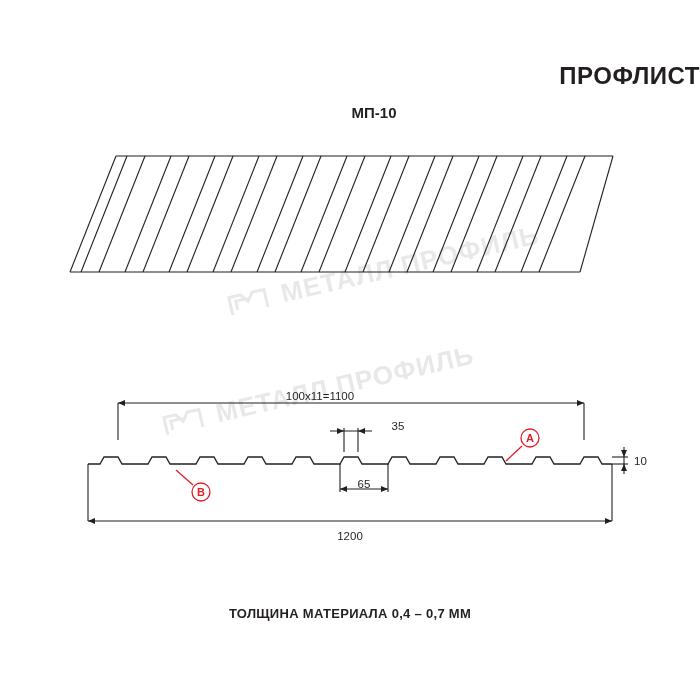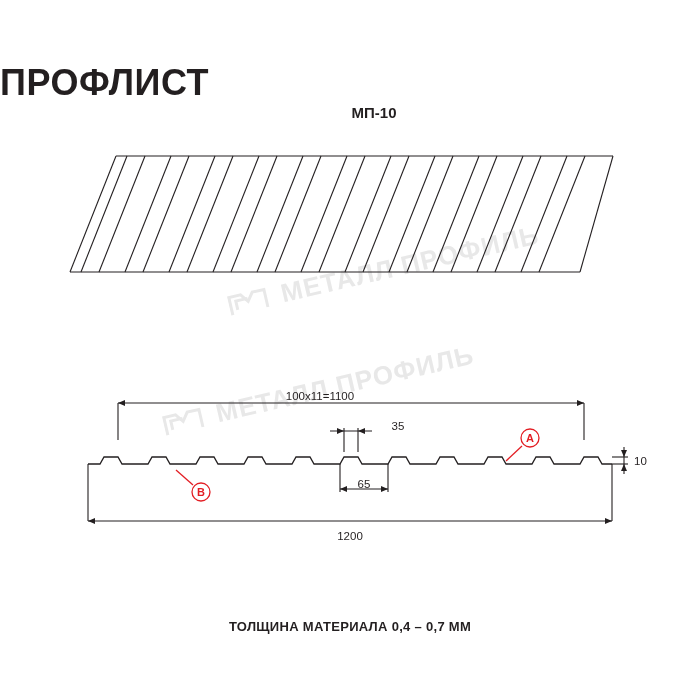--- a/index.html
+++ b/index.html
@@ -18,40 +18,40 @@
   .page {
     position: relative;
     width: 700px;
     height: 700px;
   }
   .title {
     position: absolute;
     top: 62px;
     left: 0;
     width: 700px;
-    text-align: left;
-    font-size: 36px;
+    text-align: right;
+    font-size: 24px;
     font-weight: bold;
     letter-spacing: 0.5px;
     color: #231f20;
   }
   .subtitle {
     position: absolute;
     top: 104px;
     left: 0;
     width: 700px;
     text-align: center;
     font-size: 15px;
     font-weight: bold;
     color: #231f20;
     padding-left: 24px;
   }
   .footer-note {
     position: absolute;
-    top: 619px;
+    top: 606px;
     left: 0;
     width: 700px;
     text-align: center;
     font-size: 13px;
     font-weight: bold;
     letter-spacing: 0.3px;
     color: #231f20;
   }
   .svg-layer {
     position: absolute;

